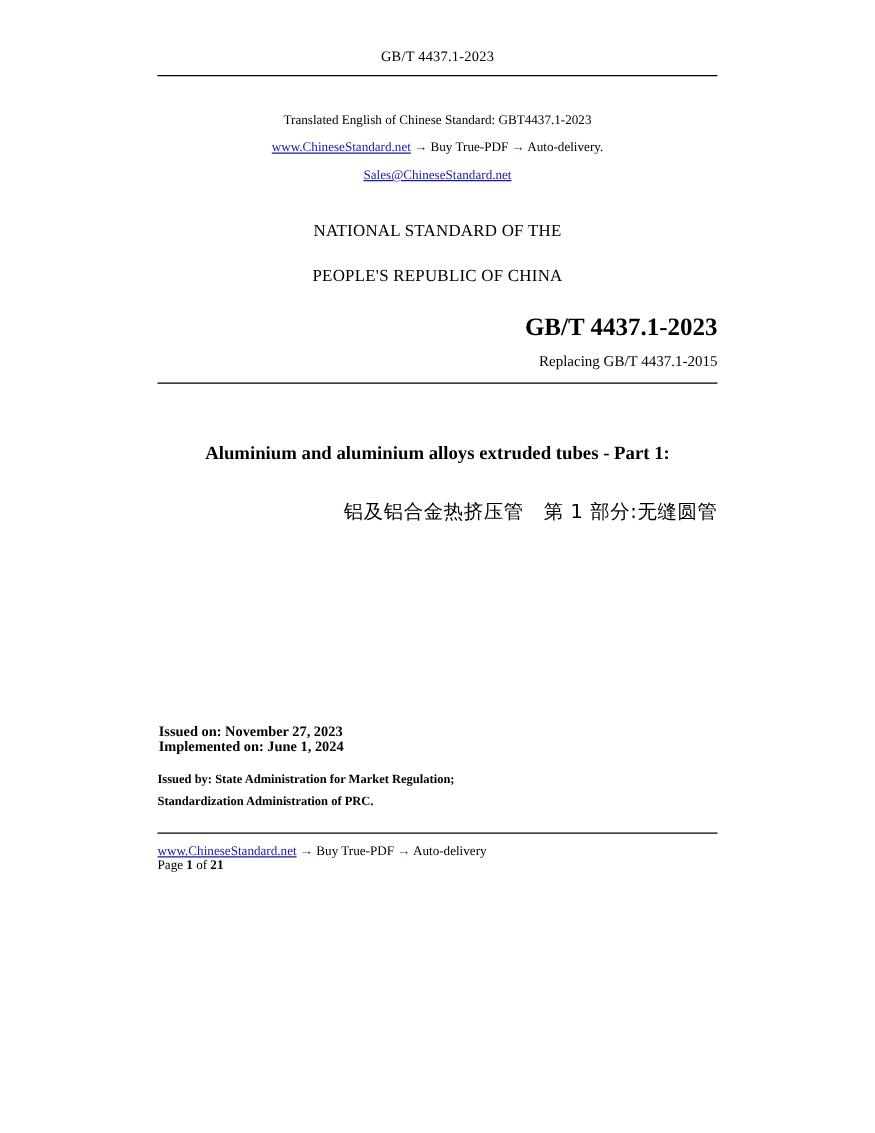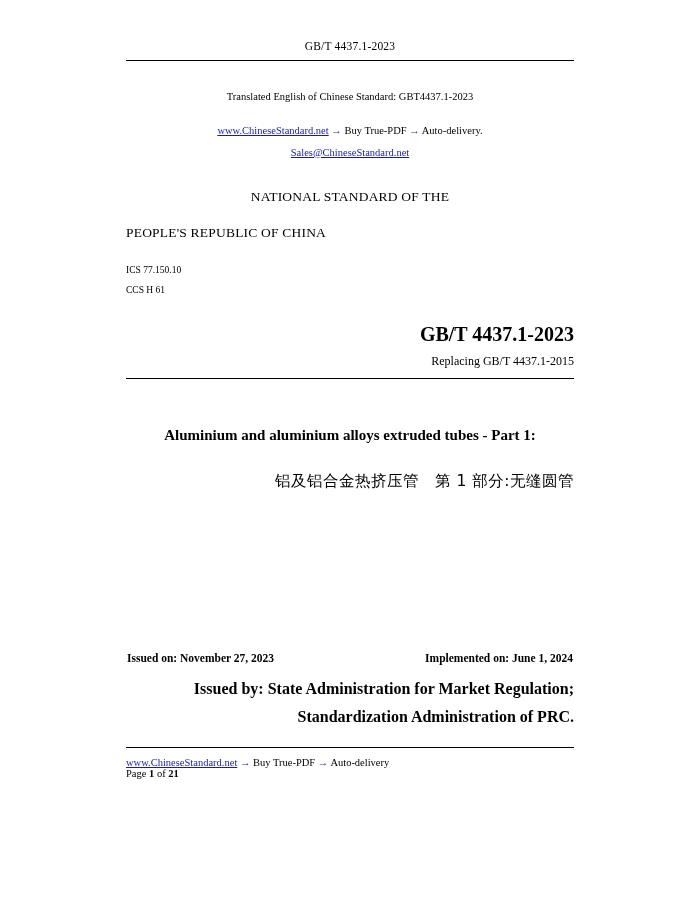--- a/index.html
+++ b/index.html
@@ -47,21 +47,21 @@
     line-height: 1.9;
   }
   .promo a {
     color: #1a1aa8;
     text-decoration: underline;
   }
   .promo .arrow {
     color: #1a1aa8;
   }
   .promo-line2 {
-    margin-top: 14px;
+    margin-top: 2px;
     text-align: center;
   }
   .promo-line3 {
     margin-top: 2px;
   }
   
   .gb-logo {
     text-align: right;
     font-size: 36px;
     font-weight: bold;
@@ -69,20 +69,21 @@
     letter-spacing: 1px;
     font-family: "Liberation Serif", serif;
   }
   .national-line {
     text-align: center;
     font-size: 13.5px;
     margin-top: 26px;
     letter-spacing: 0.2px;
   }
   .national-line2 {
+    text-align: center;
     font-size: 13.5px;
     margin-top: 20px;
     letter-spacing: 0.2px;
   }
   
   .ics-block {
     margin-top: 20px;
     font-size: 9.5px;
     line-height: 2.1;
   }
@@ -124,24 +125,25 @@
     letter-spacing: 0.5px;
   }
   
   .issue-row {
     display: flex;
     justify-content: space-between;
     font-size: 11.5px;
     font-weight: bold;
     margin-top: 160px;
     padding: 0 1px;
+    flex-direction: column;
   }
   .issued-by {
-    text-align: right;
-    font-size: 16px;
+    text-align: left;
+    font-size: 10px;
     font-weight: bold;
     margin-top: 11px;
     line-height: 1.75;
   }
   .rule-bottom {
     border-bottom: 1.2px solid #000;
     margin-top: 16px;
   }
   
   .footer {
@@ -181,24 +183,20 @@
       </div>
       <div class="promo-line3">
         <a href="#">Sales@ChineseStandard.net</a>
       </div>
     </div>
 
 
     <div class="national-line">NATIONAL STANDARD OF THE</div>
     <div class="national-line2">PEOPLE'S REPUBLIC OF CHINA</div>
 
-    <div class="ics-block">
-      <div>ICS 77.150.10</div>
-      <div>CCS H 61</div>
-    </div>
 
     <div class="std-number">GB/T  4437.1-2023</div>
     <div class="replacing">Replacing  GB/T  4437.1-2015</div>
     <div class="rule-thick"></div>
 
     <div class="title-en">Aluminium and aluminium alloys extruded tubes - Part 1:</div>
     <div class="title-cn">铝及铝合金热挤压管　第 1 部分:无缝圆管</div>
 
     <div class="issue-row">
       <span>Issued on: November 27, 2023</span>

